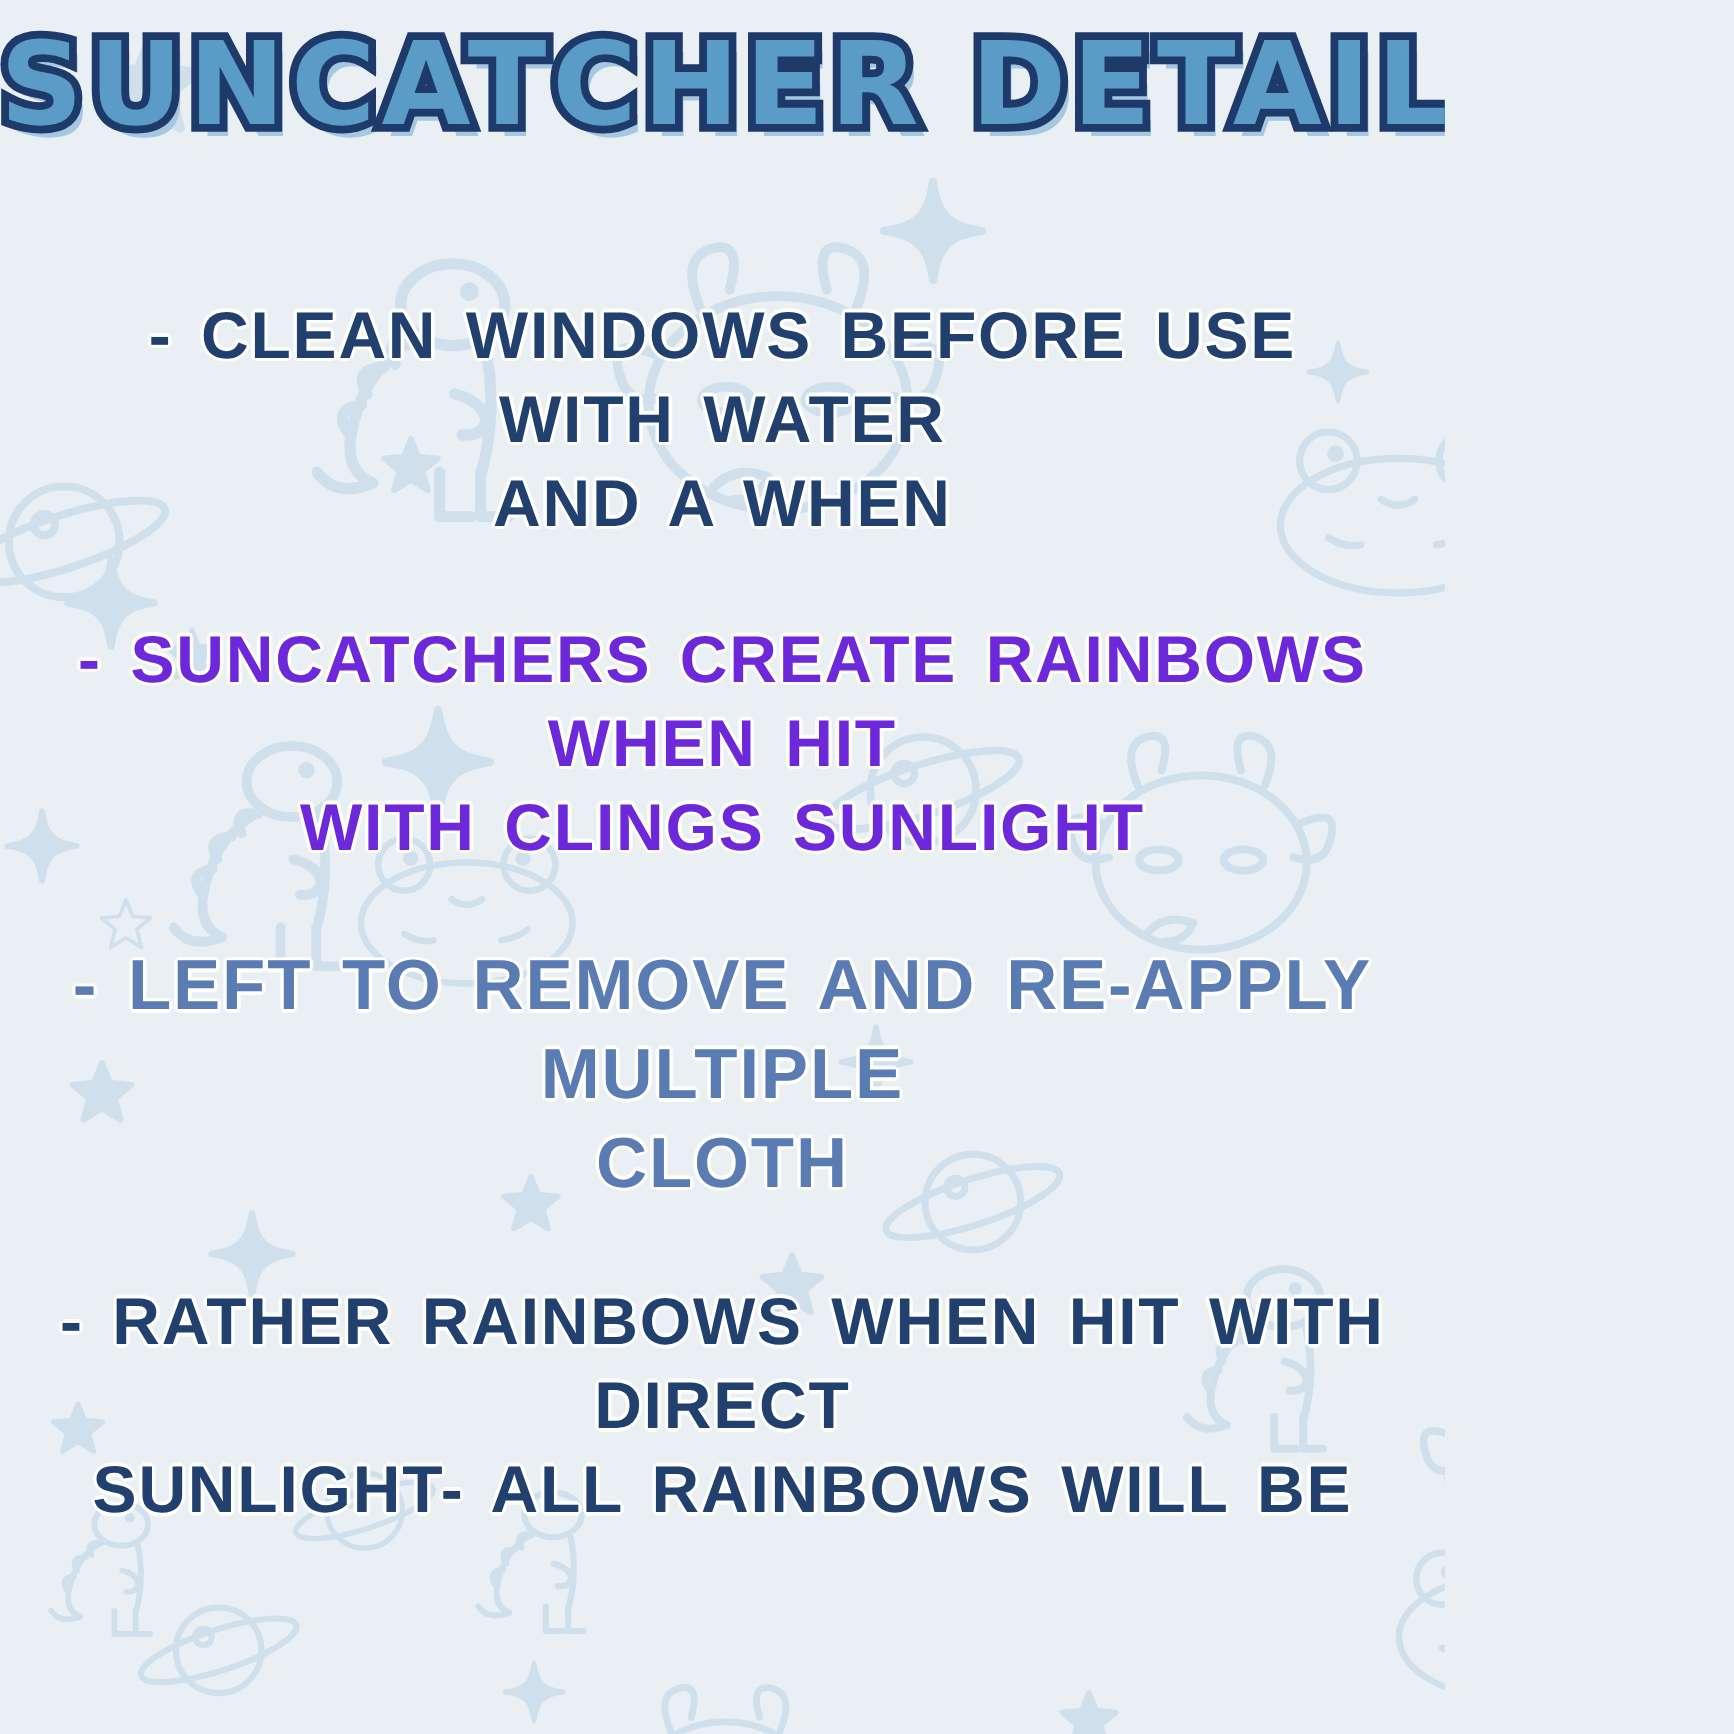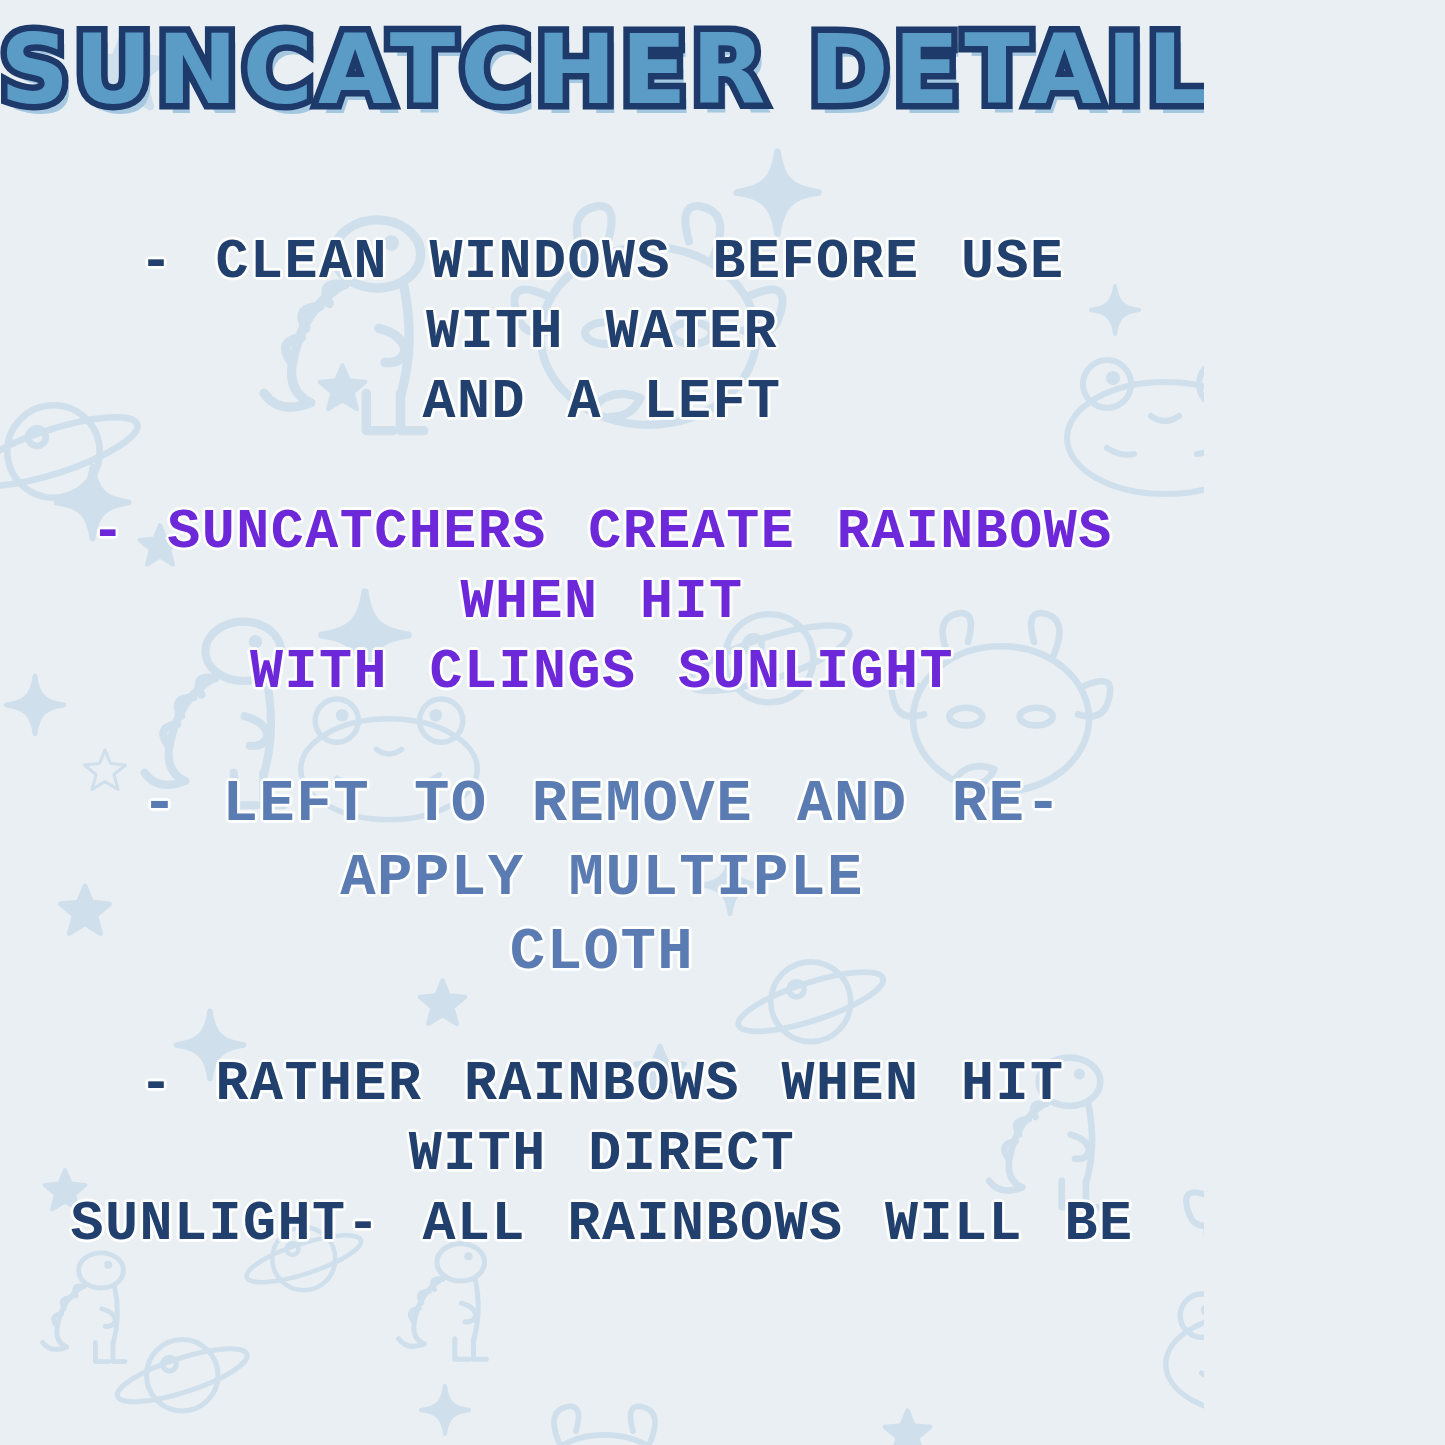--- a/index.html
+++ b/index.html
@@ -54,28 +54,27 @@
     top: 228px;
     left: 50px;
     right: 50px;
     text-align: center;
     font-weight: bold;
     font-size: 55px;
     letter-spacing: 1.5px;
     word-spacing: 7px;
   }
   .bullet {
-    margin: 0 0 60px 0;
+    margin: 16px 0 60px 0;
     line-height: 70px;
     text-shadow:
       2px 2px 0 rgba(255,255,255,.8), -2px 2px 0 rgba(255,255,255,.8),
       2px -2px 0 rgba(255,255,255,.8), -2px -2px 0 rgba(255,255,255,.8),
       0 3px 0 rgba(255,255,255,.8), 0 -3px 0 rgba(255,255,255,.8),
       3px 0 0 rgba(255,255,255,.8), -3px 0 0 rgba(255,255,255,.8);
-    font-family: Liberation Mono, monospace;
   }
   .bullet:nth-child(3), .bullet:nth-child(5) {
     font-size: 59px;
     line-height: 74px;
   }
   .bullet span { display: block; }
 </style>
 </head>
 <body>
 
@@ -178,21 +177,21 @@
   </svg>
 
   <h1 class="title">
     <span class="t-stroke">SUNCATCHER DETAILS</span>
     <span class="t-fill">SUNCATCHER DETAILS</span>
   </h1>
 
   <div class="bullets">
       <p class="bullet" style="color: rgb(33, 64, 110);">
         <span>- CLEAN WINDOWS BEFORE USE WITH WATER</span>
-        <span>AND A LEFT</span>
+        <span>AND A WHEN</span>
       </p>
       <p class="bullet" style="color: #6d28d9;">
         <span>- SUNCATCHERS CREATE RAINBOWS WHEN HIT</span>
         <span>WITH CLINGS SUNLIGHT</span>
       </p>
       <p class="bullet" style="color: rgb(90, 124, 178);">
         <span>- LEFT TO REMOVE AND RE-APPLY MULTIPLE</span>
         <span>CLOTH</span>
       </p>
       <p class="bullet" style="color: rgb(33, 64, 110);">

